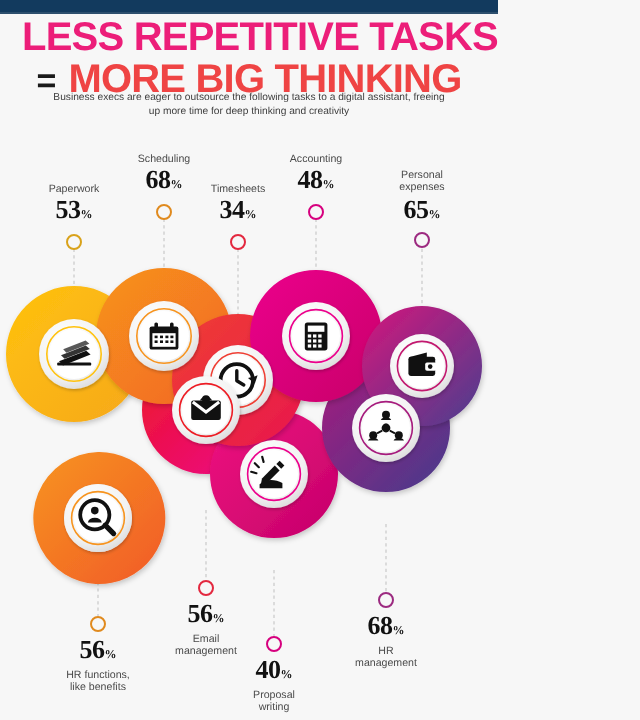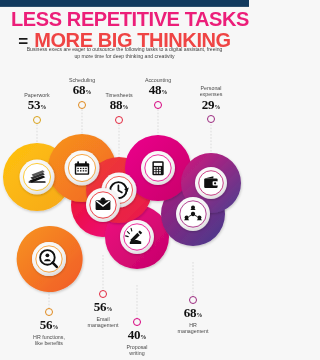--- a/index.html
+++ b/index.html
@@ -313,34 +313,34 @@
   </div>
 
   <div class="marker m-top" style="left:47px;top:77px;">
     <div class="lab">Scheduling</div>
     <div class="pct"><span>68</span><i>%</i></div>
     <div class="ring" style="border-color:#e08a1e;"></div>
   </div>
 
   <div class="marker m-top" style="left:84px;top:92px;">
     <div class="lab">Timesheets</div>
-    <div class="pct"><span>88</span><i>%</i></div>
+    <div class="pct"><span>34</span><i>%</i></div>
     <div class="ring" style="border-color:#e3283f;"></div>
   </div>
 
   <div class="marker m-top" style="left:123px;top:77px;">
     <div class="lab">Accounting</div>
     <div class="pct"><span>48</span><i>%</i></div>
     <div class="ring" style="border-color:#d6007e;"></div>
   </div>
 
   <div class="marker m-top" style="left:176px;top:85px;">
     <div class="lab">Personal</div>
     <div class="lab">expenses</div>
-    <div class="pct"><span>29</span><i>%</i></div>
+    <div class="pct"><span>65</span><i>%</i></div>
     <div class="ring" style="border-color:#9c2a80;"></div>
   </div>
 
   <div class="marker m-bot" style="left:14px;top:306px;">
     <div class="ring" style="border-color:#e08a1e;"></div>
     <div class="pct" style="margin-top:2px;"><span>56</span><i>%</i></div>
     <div class="lab">HR functions,</div>
     <div class="lab">like benefits</div>
   </div>
 

